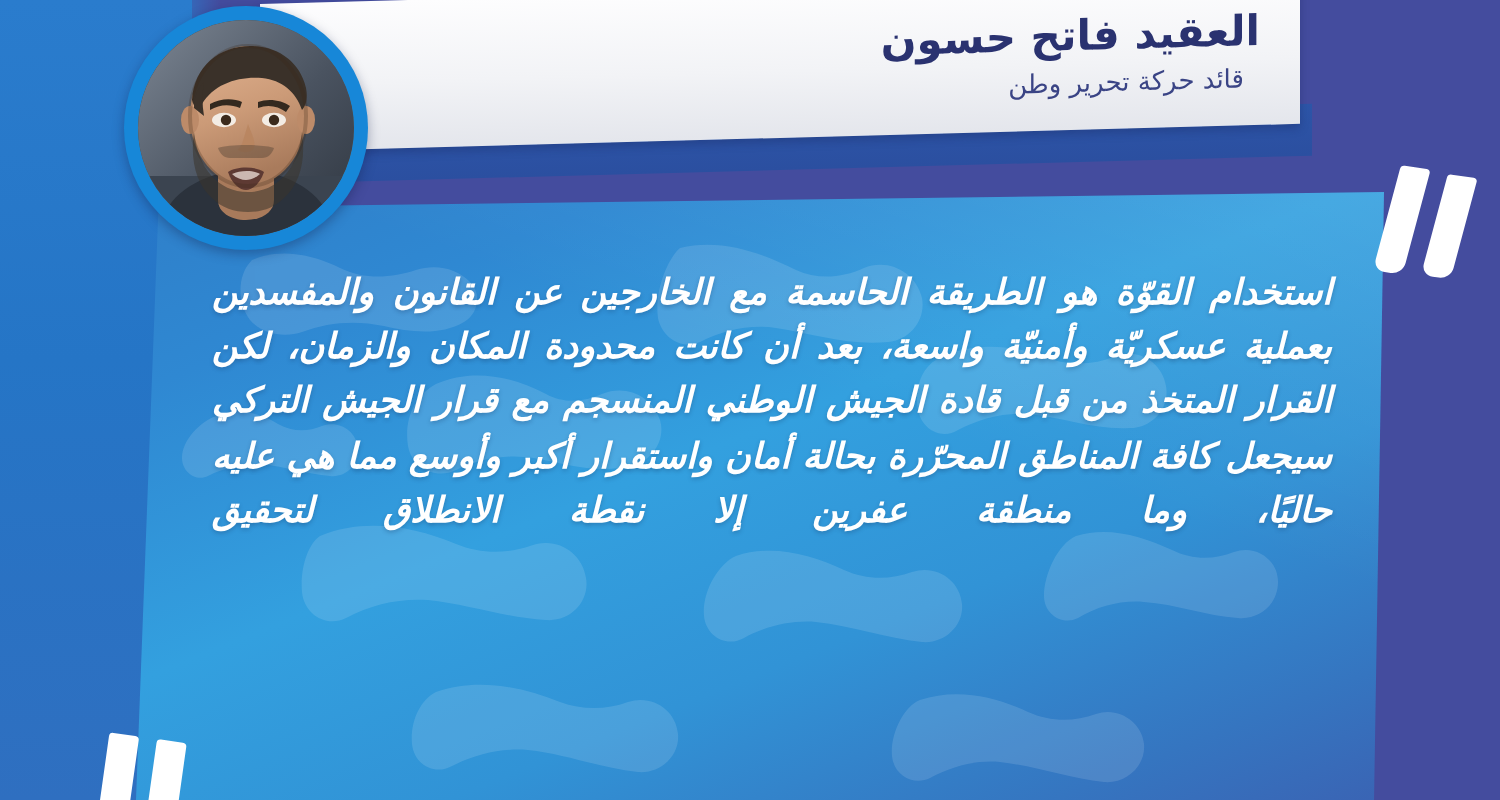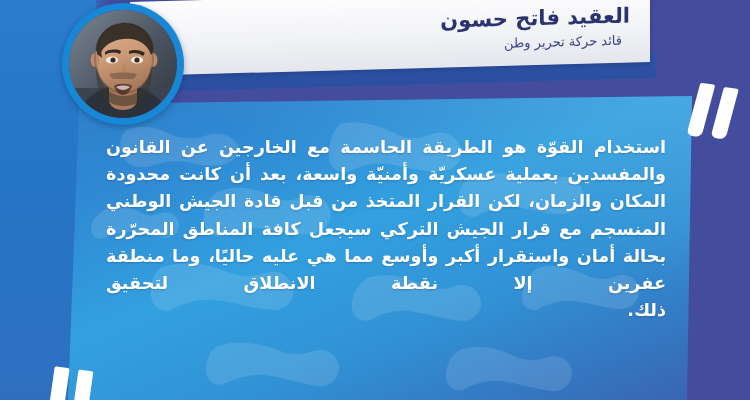--- a/index.html
+++ b/index.html
@@ -152,20 +152,21 @@
     top: 38px;
     width: 560px;
     direction: rtl;
     text-align: justify;
     text-align-last: justify;
     color: #ffffff;
     font-size: 17.6px;
     font-weight: bold;
     line-height: 27.2px;
     text-shadow: 0 1px 2px rgba(20, 50, 95, 0.28);
+    font-style: italic;
   }
   .quote-text .tail {
     display: block;
     text-align: right;
     text-align-last: right;
   }
 
   
   .qmark {
     position: absolute;
@@ -215,21 +216,20 @@
           <path d="M150 250c20-7 42-3 62 5 11 4 23 4 34 0 12-4 24 4 25 16 1 11-9 20-20 19-19-2-36-9-55-11-13-1-26 2-38 8-9 5-19-1-20-11-1-11 4-22 12-26z"></path>
           <path d="M392 254c18-6 37-2 54 6 11 5 23 5 34 1 11-4 23 4 24 15 1 11-9 20-20 19-18-2-34-8-52-10-12-1-24 2-35 8-8 4-18-1-19-11-1-11 6-25 14-28z"></path>
           <path d="M40 112c10-4 22-2 31 4 7 4 15 4 22 1 8-3 17 2 18 11 1 8-6 15-14 14-12-1-23-5-35-6-9 0-18 2-26 6-6 3-13-2-13-9 0-9 9-18 17-21z"></path>
         </g>
       </svg>
     </div>
     <div class="card-sheen"></div>
 
     <div class="quote-text">
       <span>استخدام القوّة هو الطريقة الحاسمة مع الخارجين عن القانون والمفسدين بعملية عسكريّة وأمنيّة واسعة، بعد أن كانت محدودة المكان والزمان، لكن القرار المتخذ من قبل قادة الجيش الوطني المنسجم مع قرار الجيش التركي سيجعل كافة المناطق المحرّرة بحالة أمان واستقرار أكبر وأوسع مما هي عليه حاليًا، وما منطقة عفرين إلا نقطة الانطلاق لتحقيق</span>
-      <span class="tail">ذلك.</span>
     </div>
   </div>
 
   <div class="qmark qmark-open">
     <span></span><span></span>
   </div>
   <div class="qmark qmark-close">
     <span></span><span></span>
   </div>
 

